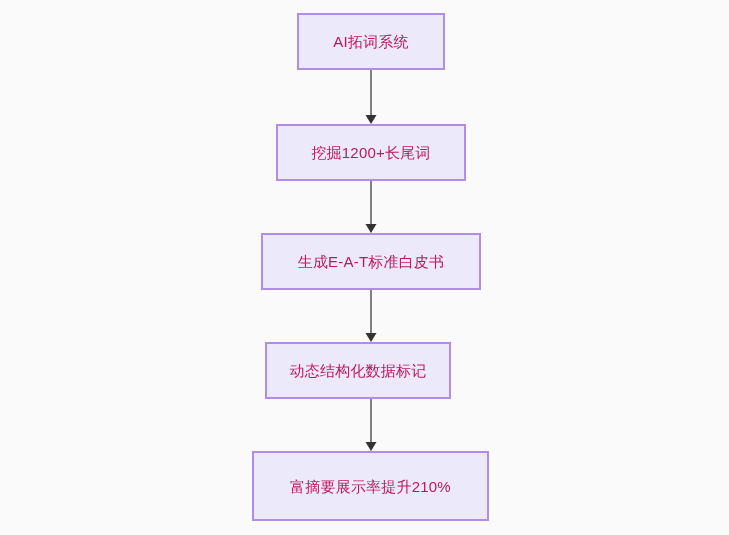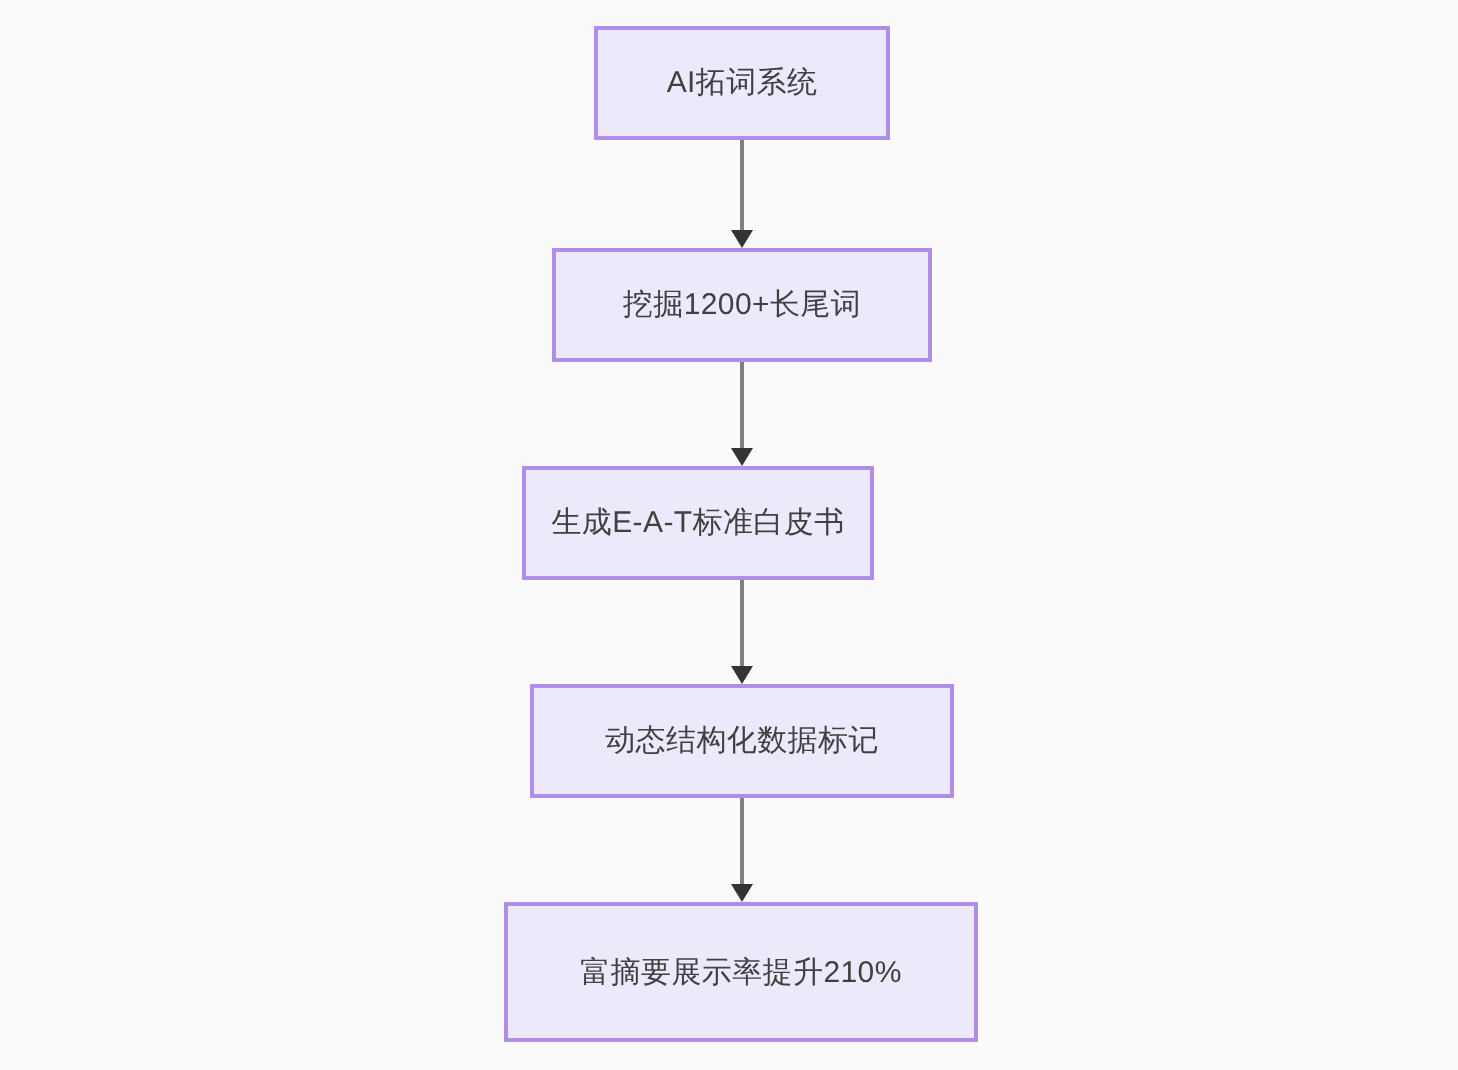--- a/index.html
+++ b/index.html
@@ -30,21 +30,21 @@
     align-items: center;
     justify-content: center;
     color: #333333;
     font-size: 15px;
     line-height: 1;
     letter-spacing: 0.2px;
     white-space: nowrap;
   }
   .node-label {
     display: block;
-    color: #404040;
+    color: #be185d;
   }
   .edge {
     position: absolute;
     left: 0;
     top: 0;
     width: 729px;
     height: 535px;
     pointer-events: none;
   }
 </style>
@@ -73,25 +73,25 @@
   </svg>
 
   <div class="node" id="node-n1" style="left: 297px; top: 13px; width: 148px; height: 57px;">
     <span class="node-label">AI拓词系统</span>
   </div>
 
   <div class="node" id="node-n2" style="left: 276px; top: 124px; width: 190px; height: 57px;">
     <span class="node-label">挖掘1200+长尾词</span>
   </div>
 
-  <div class="node" id="node-n3" style="left: 261px; top: 233px; width: 176px; height: 57px;">
+  <div class="node" id="node-n3" style="left: 261px; top: 233px; width: 220px; height: 57px;">
     <span class="node-label">生成E-A-T标准白皮书</span>
   </div>
 
-  <div class="node" id="node-n4" style="left: 265px; top: 342px; width: 212px; height: 57px;">
+  <div class="node" id="node-n4" style="left: 265px; top: 342px; width: 186px; height: 57px;">
     <span class="node-label">动态结构化数据标记</span>
   </div>
 
   <div class="node" id="node-n5" style="left: 252px; top: 451px; width: 237px; height: 70px;">
     <span class="node-label">富摘要展示率提升210%</span>
   </div>
 
 </div>
 
 </body></html>

